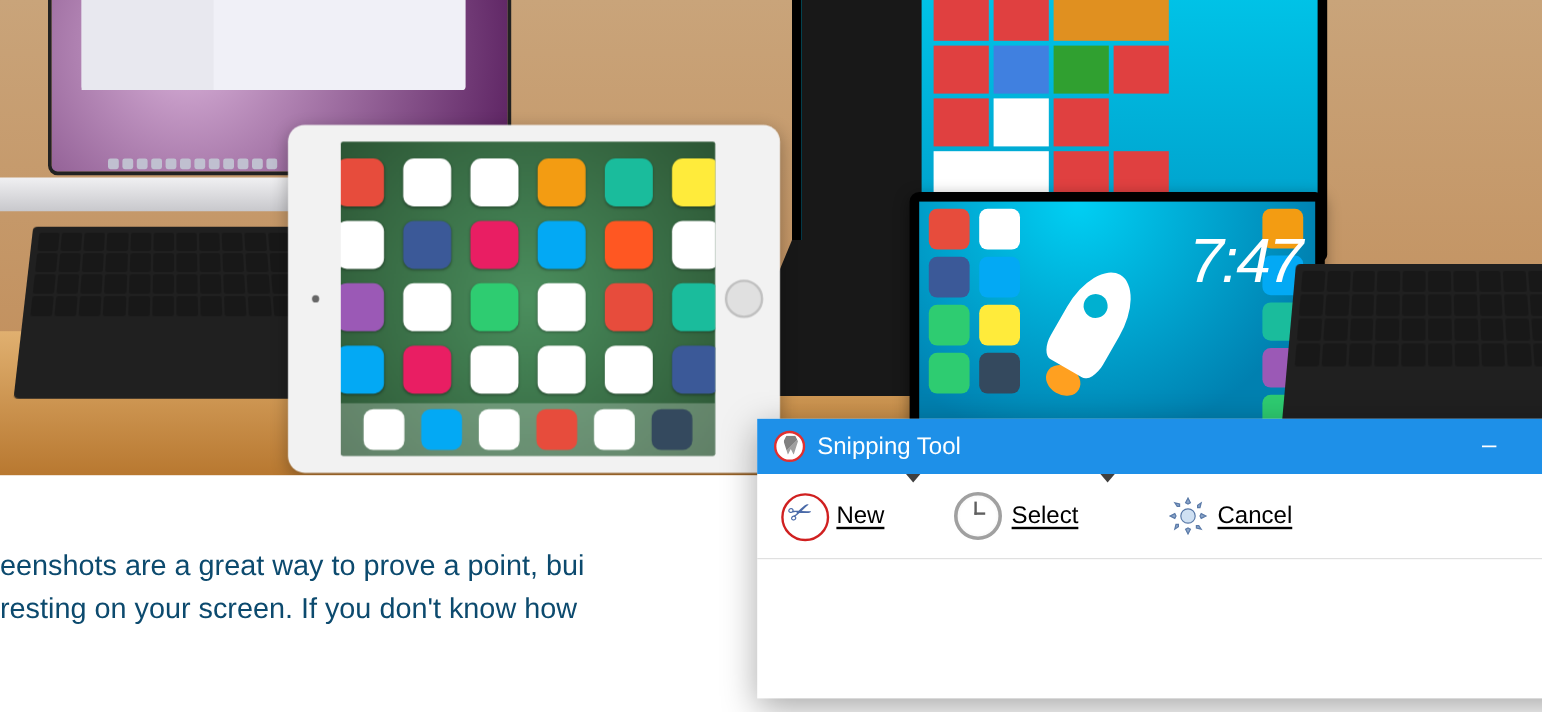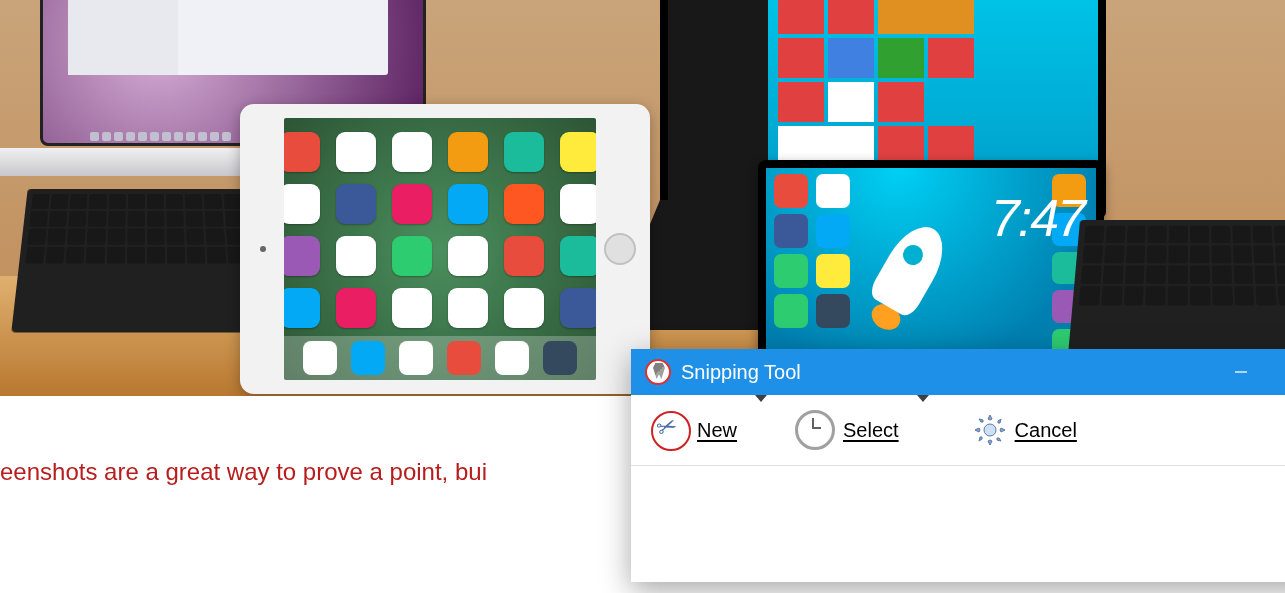--- a/index.html
+++ b/index.html
@@ -54,21 +54,21 @@
 .and-time{position:absolute;right:12px;top:20px;font-size:52px;font-weight:200;color:#fff;font-style:italic;letter-spacing:-2px}
 .and-col{position:absolute;top:6px;bottom:24px;width:36px;display:flex;flex-direction:column;gap:6px}
 .and-col i{width:34px;height:34px;border-radius:7px}
 .and-col.left{left:8px}.and-col.left2{left:50px}.and-col.right{right:8px}
 .and-nav{position:absolute;left:0;right:0;bottom:0;height:18px;background:#000;display:flex;justify-content:center;gap:50px;align-items:center}
 .and-nav i{width:12px;height:12px;border:1px solid #888}
 .and-kb{position:absolute;left:1080px;top:220px;width:206px;height:150px;background:#202020;border-radius:4px;transform:perspective(400px) rotateX(18deg);transform-origin:top;display:grid;grid-template-columns:repeat(10,1fr);grid-auto-rows:18px;gap:2px;padding:6px}
 .and-kb i{background:#181818;border-radius:2px}
 
 
-.article{position:absolute;left:0;top:454px;width:640px;font-size:24px;line-height:36px;color:#b91c1c}
+.article{position:absolute;left:0;top:454px;width:640px;font-size:24px;line-height:36px;color:#0c4a6e}
 
 
 .snip{position:absolute;left:631px;top:349px;width:755px;height:233px;background:#fff;box-shadow:0 8px 28px rgba(0,0,0,.35);font-size:20px}
 .snip-title{height:46px;background:#1e90e8;display:flex;align-items:center;color:#fff;font-size:20px;padding-left:14px}
 .snip-title-icon{width:22px;height:22px;border-radius:50%;background:#fff;border:2px solid #e03030;position:relative;margin-right:10px}
 .snip-title-icon::after{content:"";position:absolute;left:6px;top:2px;width:12px;height:16px;background:linear-gradient(135deg,#808080 50%,#a0a0a0 50%);clip-path:polygon(20% 0,80% 0,100% 30%,70% 100%,50% 70%,30% 100%,0 30%)}
 .snip-ctrls{margin-left:auto;display:flex}
 .snip-ctrl{width:58px;height:46px;display:flex;align-items:center;justify-content:center;color:#fff}
 .snip-ctrl svg{width:14px;height:14px}
 
@@ -317,20 +317,21 @@
         <i></i>
         <i></i>
         <i></i>
         <i></i>
         <i></i>
       </div>
 </div>
 
 <div class="article">
   <span>eenshots are a great way to prove a point, bui</span><br>
+  <span>resting on your screen. If you don't know how</span>
 </div>
 
 <div class="snip">
   <div class="snip-title">
     <span class="snip-title-icon"></span>
     <span>Snipping Tool</span>
     <div class="snip-ctrls">
       <div class="snip-ctrl">
         <svg viewBox="0 0 14 14">
               <line x1="1" y1="7" x2="13" y2="7" stroke="#fff" stroke-width="1.3"></line>

